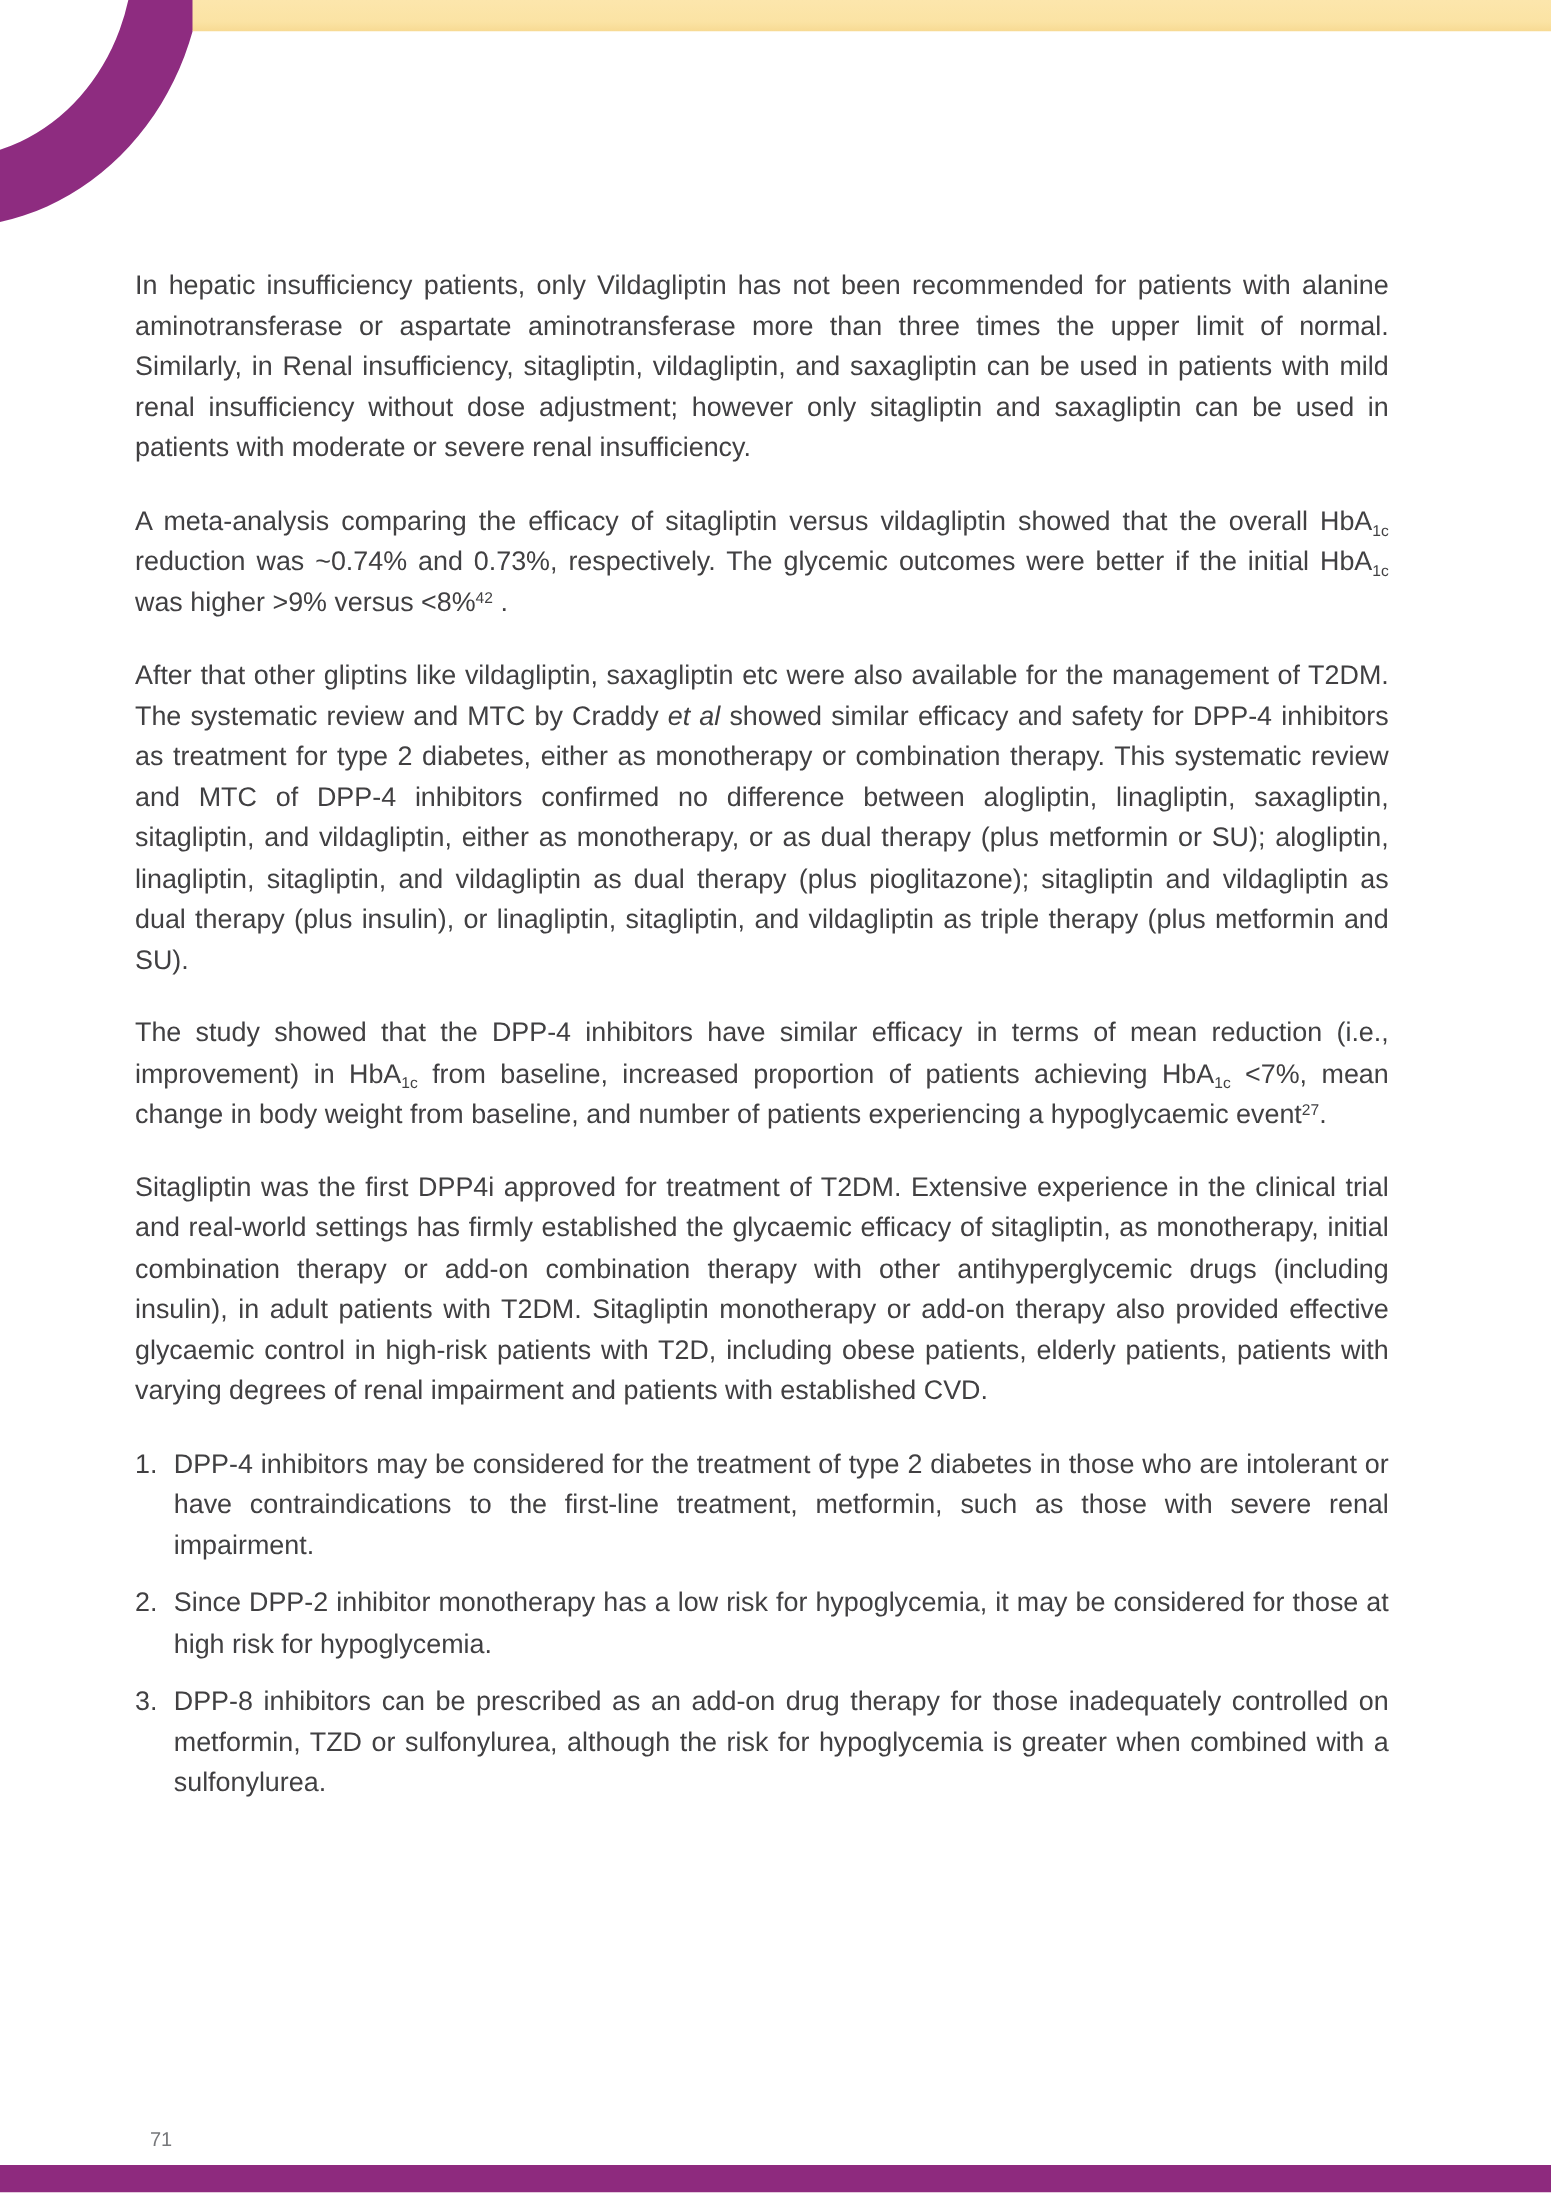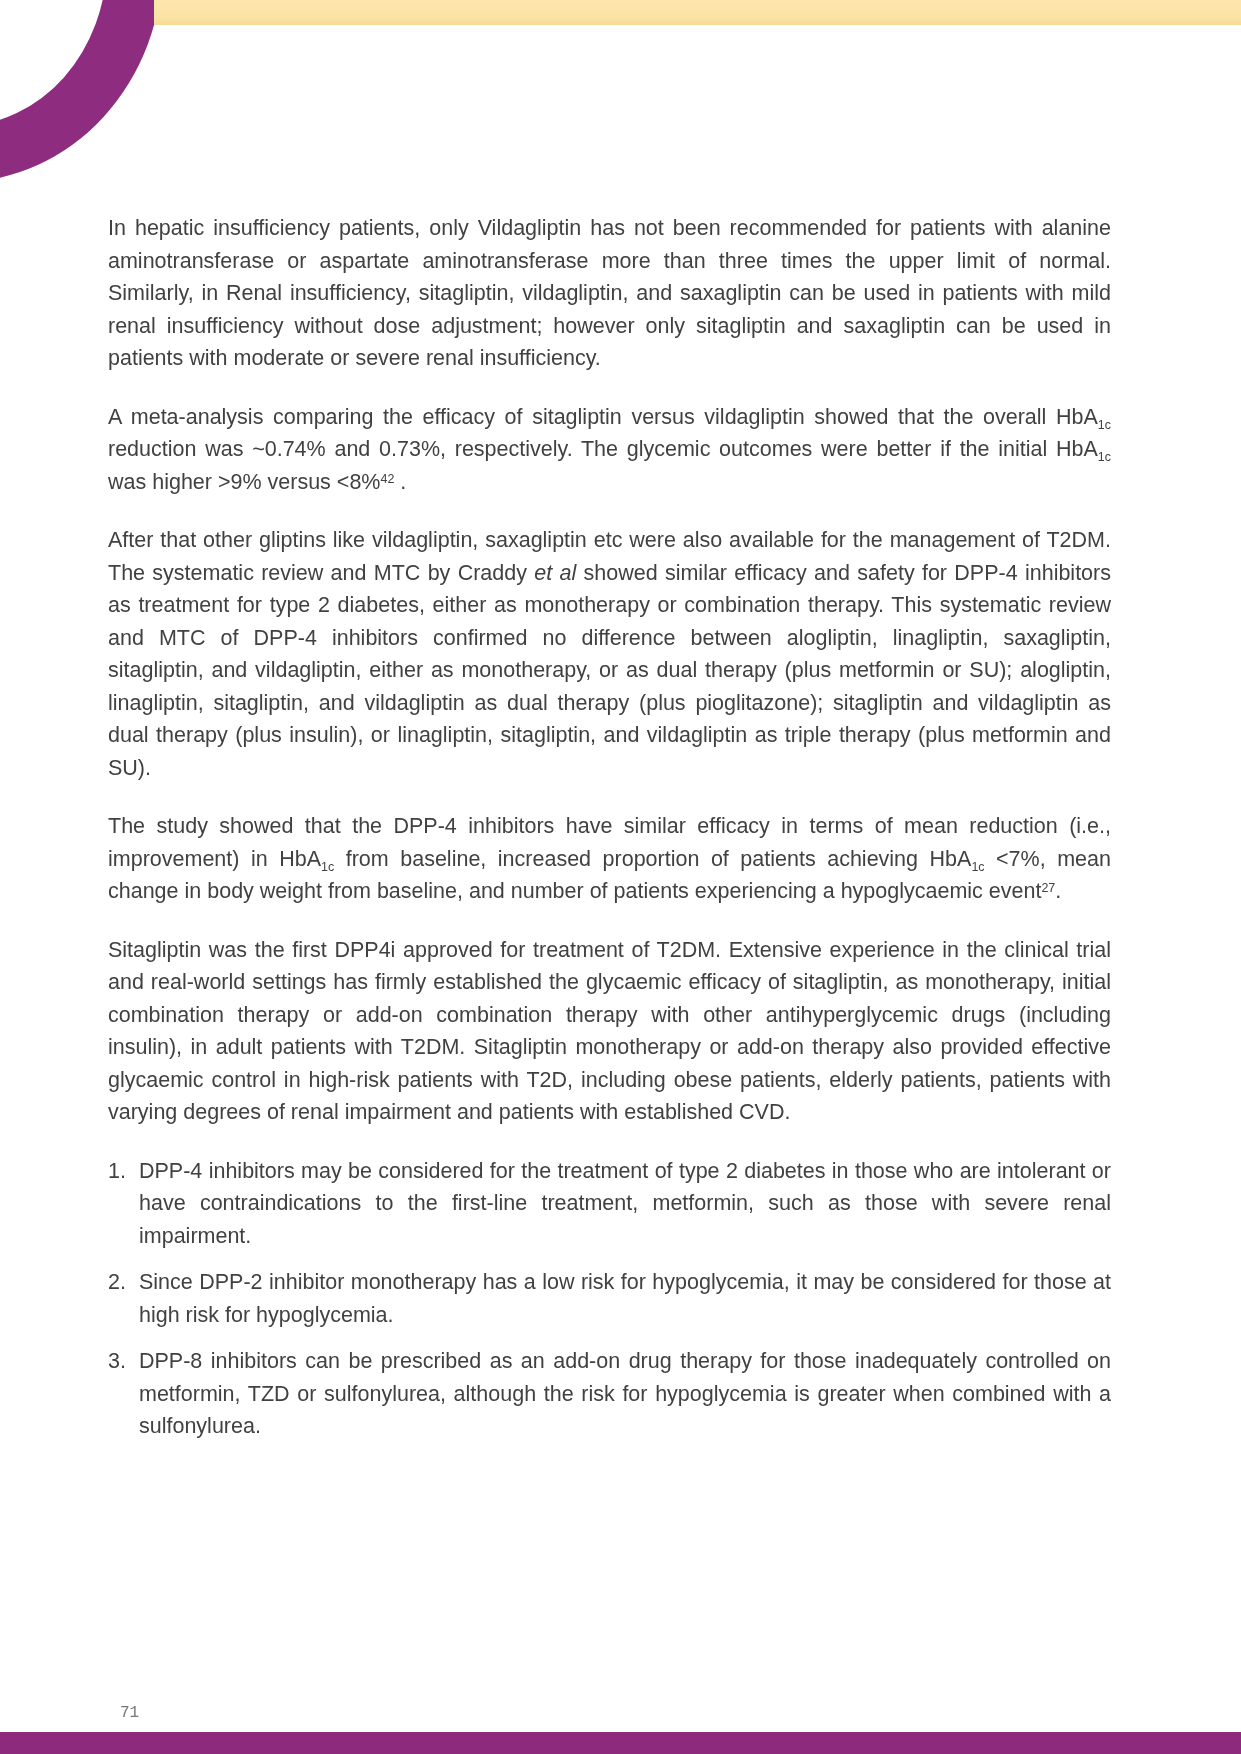--- a/index.html
+++ b/index.html
@@ -79,21 +79,20 @@
   }
   .footer{
     position:absolute;
     left:120px;
     right:130px;
     top:1704px;
     display:flex;
     align-items:flex-end;
     font-size:15.5px;
     color:var(--footer-text);
-    font-family:Liberation Mono, monospace;
   }
   .footer .page-number{
     width:52px;
     font-size:16px;
   }
   .footer .footer-label{
     letter-spacing:0.6px;
   }
   .footer-accent-bar{
     position:absolute;

